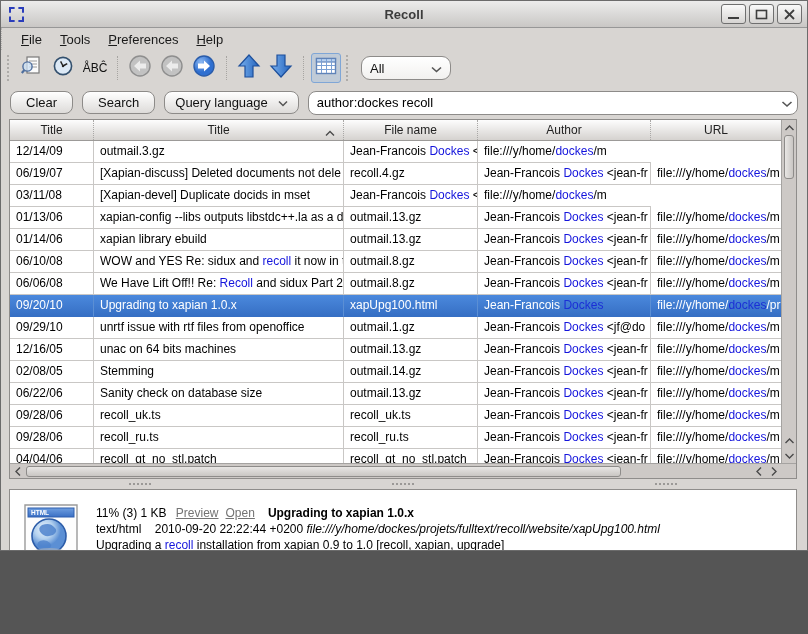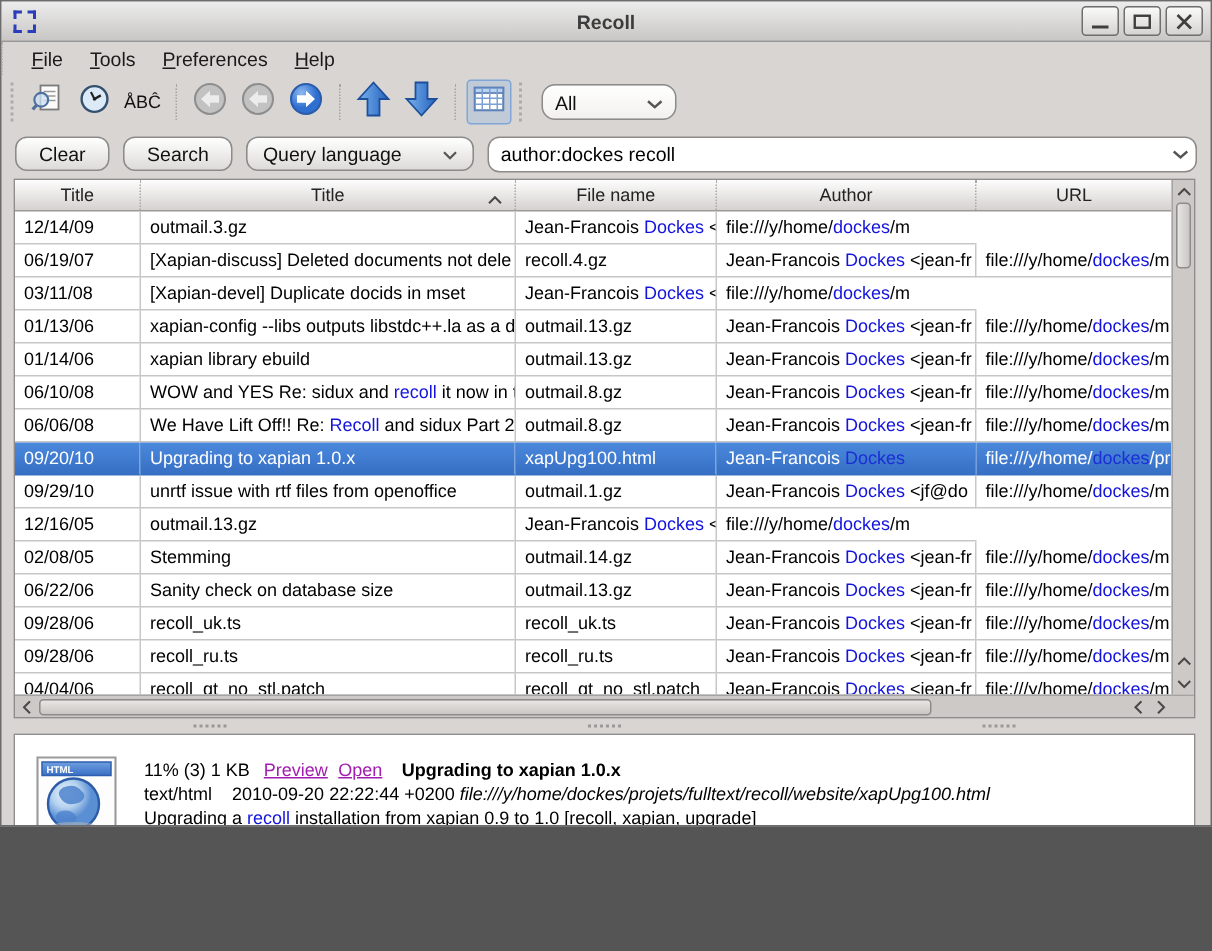--- a/index.html
+++ b/index.html
@@ -26,21 +26,21 @@
   .t-btn{width:30px;height:30px;display:flex;align-items:center;justify-content:center;border:1px solid transparent;border-radius:3px;background:transparent;}
   .t-btn.checked{background:rgba(150,185,225,.35);border-color:#7fa6d6;}
   .abc-label{font-size:12px;color:#111;letter-spacing:0px;}
   .combo{height:24px;background:linear-gradient(#ffffff,#f2f1ef);border:1px solid #8d8b89;border-radius:9px;display:flex;align-items:center;font-size:13px;color:#111;padding:0 8px;}
   .combo .chev{margin-left:auto;}
   .combo-all{width:90px;margin-left:6px;}
 
   
   .searchbar{height:33px;display:flex;align-items:center;padding:0 9px;gap:9px;}
   .push-btn{height:23px;background:linear-gradient(#ffffff,#dddbd9);border:1px solid #8d8b89;border-radius:8px;font-size:13px;color:#111;display:flex;align-items:center;justify-content:center;padding:0 15px;font-family:inherit;}
-  .ql-btn{padding:0 10px;gap:22px;}
+  .ql-btn{padding:0 10px;gap:5px;}
   .search-combo{flex:1;height:24px;background:#fff;border:1px solid #8d8b89;border-radius:8px;display:flex;align-items:center;padding:0 4px 0 8px;}
   .search-combo input{flex:1;border:none;outline:none;font-size:13px;color:#000;background:transparent;font-family:inherit;padding:0;}
 
   
   .results{position:absolute;left:8px;top:118px;width:788px;height:360px;border:1px solid #8f8d8b;background:#fff;display:flex;flex-direction:column;}
   .table-area{flex:1;display:flex;min-height:0;}
   .table-main{flex:1;min-width:0;display:flex;flex-direction:column;overflow:hidden;}
   .grid-row{display:grid;grid-template-columns:84px 250px 134px 173px minmax(0,1fr);}
   .thead{height:21px;background:linear-gradient(#fdfdfd,#d5d2cf);border-bottom:1px solid #9c9a98;flex:none;}
   .th{font-size:12px;color:#222;display:flex;align-items:center;justify-content:center;border-right:1px dotted #aaa8a6;position:relative;white-space:nowrap;overflow:hidden;}
@@ -65,21 +65,21 @@
   .sb-btn-h{width:15px;height:15px;display:flex;align-items:center;justify-content:center;flex:none;}
   .sb-corner{width:15px;flex:none;}
 
   
   .splitter{position:absolute;left:8px;top:478px;width:788px;height:10px;display:flex;align-items:center;justify-content:space-around;}
   .split-dots{width:22px;border-top:2px dotted #9b9997;}
 
   
   .preview{position:absolute;left:8px;top:488px;width:788px;height:118px;background:#fff;border:1px solid #8f8d8b;display:flex;padding:13px 10px 10px 12px;gap:16px;}
   .pv-text{font-size:12px;color:#000;line-height:16px;padding-top:2px;}
-  .pv-line1 .links a{color:#a21caf;text-decoration:underline;margin-right:7px;}
+  .pv-line1 .links a{color:#737373;text-decoration:underline;margin-right:7px;}
   .pv-title{font-weight:bold;margin-left:6px;}
   .pv-line2 .mime{margin-right:10px;}
   .pv-line2 .pdate{}
   .pv-url{font-style:italic;}
   .pv-line3 a{color:#1414dc;text-decoration:none;}
 
   .statusbar{position:absolute;left:0;right:0;top:606px;height:27px;background:#d8d5d2;}
 </style>
 </head>
 <body>
@@ -314,20 +314,21 @@
             </div>
             <div class="grid-row row">
               <div class="cell">09/29/10</div>
               <div class="cell">unrtf issue with rtf files from openoffice</div>
               <div class="cell">outmail.1.gz</div>
               <div class="cell">Jean-Francois <a href="#">Dockes</a> &lt;jf@do</div>
               <div class="cell">file:///y/home/<a href="#">dockes</a>/m</div>
             </div>
             <div class="grid-row row">
               <div class="cell">12/16/05</div>
+              <div class="cell">unac on 64 bits machines</div>
               <div class="cell">outmail.13.gz</div>
               <div class="cell">Jean-Francois <a href="#">Dockes</a> &lt;jean-fr</div>
               <div class="cell">file:///y/home/<a href="#">dockes</a>/m</div>
             </div>
             <div class="grid-row row">
               <div class="cell">02/08/05</div>
               <div class="cell">Stemming</div>
               <div class="cell">outmail.14.gz</div>
               <div class="cell">Jean-Francois <a href="#">Dockes</a> &lt;jean-fr</div>
               <div class="cell">file:///y/home/<a href="#">dockes</a>/m</div>

